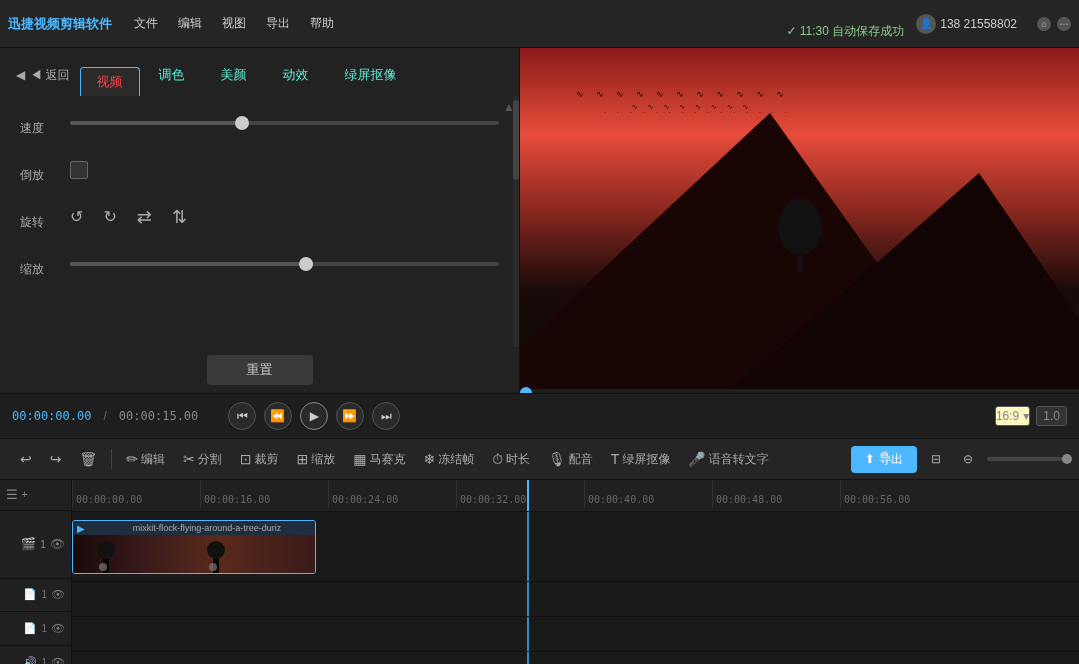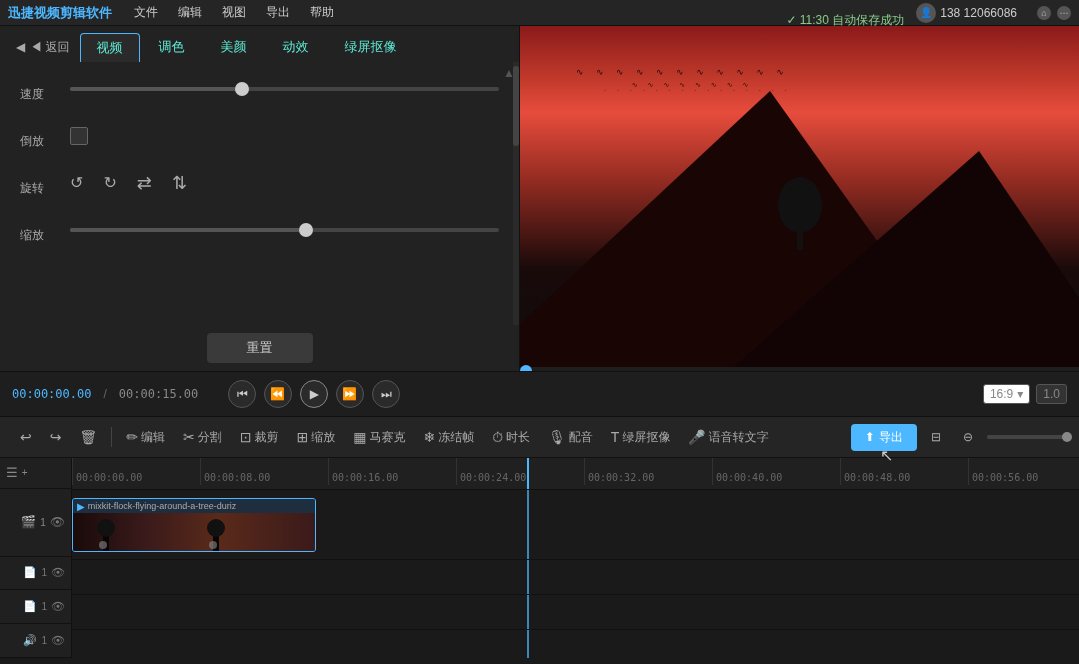--- a/index.html
+++ b/index.html
@@ -8,21 +8,21 @@
       height: 664px;
       background: #1a1a1a;
       font-family: "Microsoft YaHei", "PingFang SC", sans-serif;
       color: #ccc;
       font-size: 12px;
       overflow: hidden;
     }
 
     
     .menu-bar {
-      height: 26px;
+      height: 48px;
       background: #252525;
       display: flex;
       align-items: center;
       padding: 0 8px;
       border-bottom: 1px solid #111;
     }
     .menu-bar-left {
       display: flex;
       align-items: center;
       gap: 4px;
@@ -113,24 +113,25 @@
     }
     .tab {
       padding: 5px 16px;
       font-size: 13px;
       cursor: pointer;
       color: #5eead4;
       border-radius: 4px 4px 0 0;
       border: 1px solid transparent;
     }
     .tab.active {
-      color: #5eead4;
+      color: #ef4444;
       border-color: #4db8ff;
       border-bottom: none;
       background: #2a2a2a;
+      margin-top: 13px;
     }
 
     
     .properties-panel {
       flex: 1;
       padding: 12px 20px;
       overflow-y: auto;
       background: #222;
     }
     .prop-row {
@@ -318,24 +319,24 @@
     }
     .ratio-select {
       margin-left: auto;
       display: flex;
       align-items: center;
       gap: 6px;
       color: #888;
       font-size: 12px;
     }
     .ratio-box {
-      background: #ffffff;
+      background: #fef9c3;
       border: 1px solid #555;
       border-radius: 3px;
-      padding: 2px 6px;
+      padding: 2px 0;
       display: flex;
       align-items: center;
       gap: 4px;
       cursor: pointer;
     }
     .zoom-level {
       background: #333;
       border: 1px solid #555;
       border-radius: 3px;
       padding: 2px 6px;
@@ -509,21 +510,21 @@
     }
     .clip-header {
       height: 14px;
       background: #1e2e3e;
       display: flex;
       align-items: center;
       padding: 0 4px;
       gap: 3px;
     }
     .clip-icon { font-size: 10px; color: #4db8ff; }
-    .clip-title { font-size: 9px; color: #aaa; white-space: nowrap; overflow: hidden; text-overflow: ellipsis; }
+    .clip-title { font-size: 9px; color: #aaa; white-space: nowrap; overflow: hidden; text-overflow: ellipsis; margin-left: 45px; }
     .clip-thumbnail {
       width: 100%;
       height: calc(100% - 14px);
       background: linear-gradient(to right, #1a0a0a 0%, #3a1a1a 30%, #5a2a1a 60%, #3a1a1a 100%);
       position: relative;
       overflow: hidden;
     }
 
     
     .sub-track-row {
@@ -567,21 +568,21 @@
     <span class="menu-item">文件</span>
     <span class="menu-item">编辑</span>
     <span class="menu-item">视图</span>
     <span class="menu-item">导出</span>
     <span class="menu-item">帮助</span>
   </div>
   <div class="menu-bar-right">
     <span class="save-status">✓ 11:30 自动保存成功</span>
     <div class="user-info">
       <div class="user-avatar">👤</div>
-      <span>138 12066086</span>
+      <span>138 21558802</span>
     </div>
     <div class="window-controls">
       <div class="win-btn win-btn-home">⌂</div>
       <div class="win-btn win-btn-more">⋯</div>
     </div>
   </div>
 </div>
 
 <div style="display:flex; height:345px;">
 
@@ -803,21 +804,20 @@
       <span class="track-icon" style="font-size:10px;">1</span>
       <span class="track-icon" style="font-size:11px;">👁</span>
     </div>
   </div>
 
   <div class="timeline-main">
 
     <div class="timeline-ruler">
       <div class="ruler-marks">
         <div class="ruler-mark">00:00:00.00</div>
-        <div class="ruler-mark">00:00:08.00</div>
         <div class="ruler-mark">00:00:16.00</div>
         <div class="ruler-mark">00:00:24.00</div>
         <div class="ruler-mark">00:00:32.00</div>
         <div class="ruler-mark">00:00:40.00</div>
         <div class="ruler-mark">00:00:48.00</div>
         <div class="ruler-mark">00:00:56.00</div>
       </div>
       <div class="tl-playhead"></div>
     </div>
 

